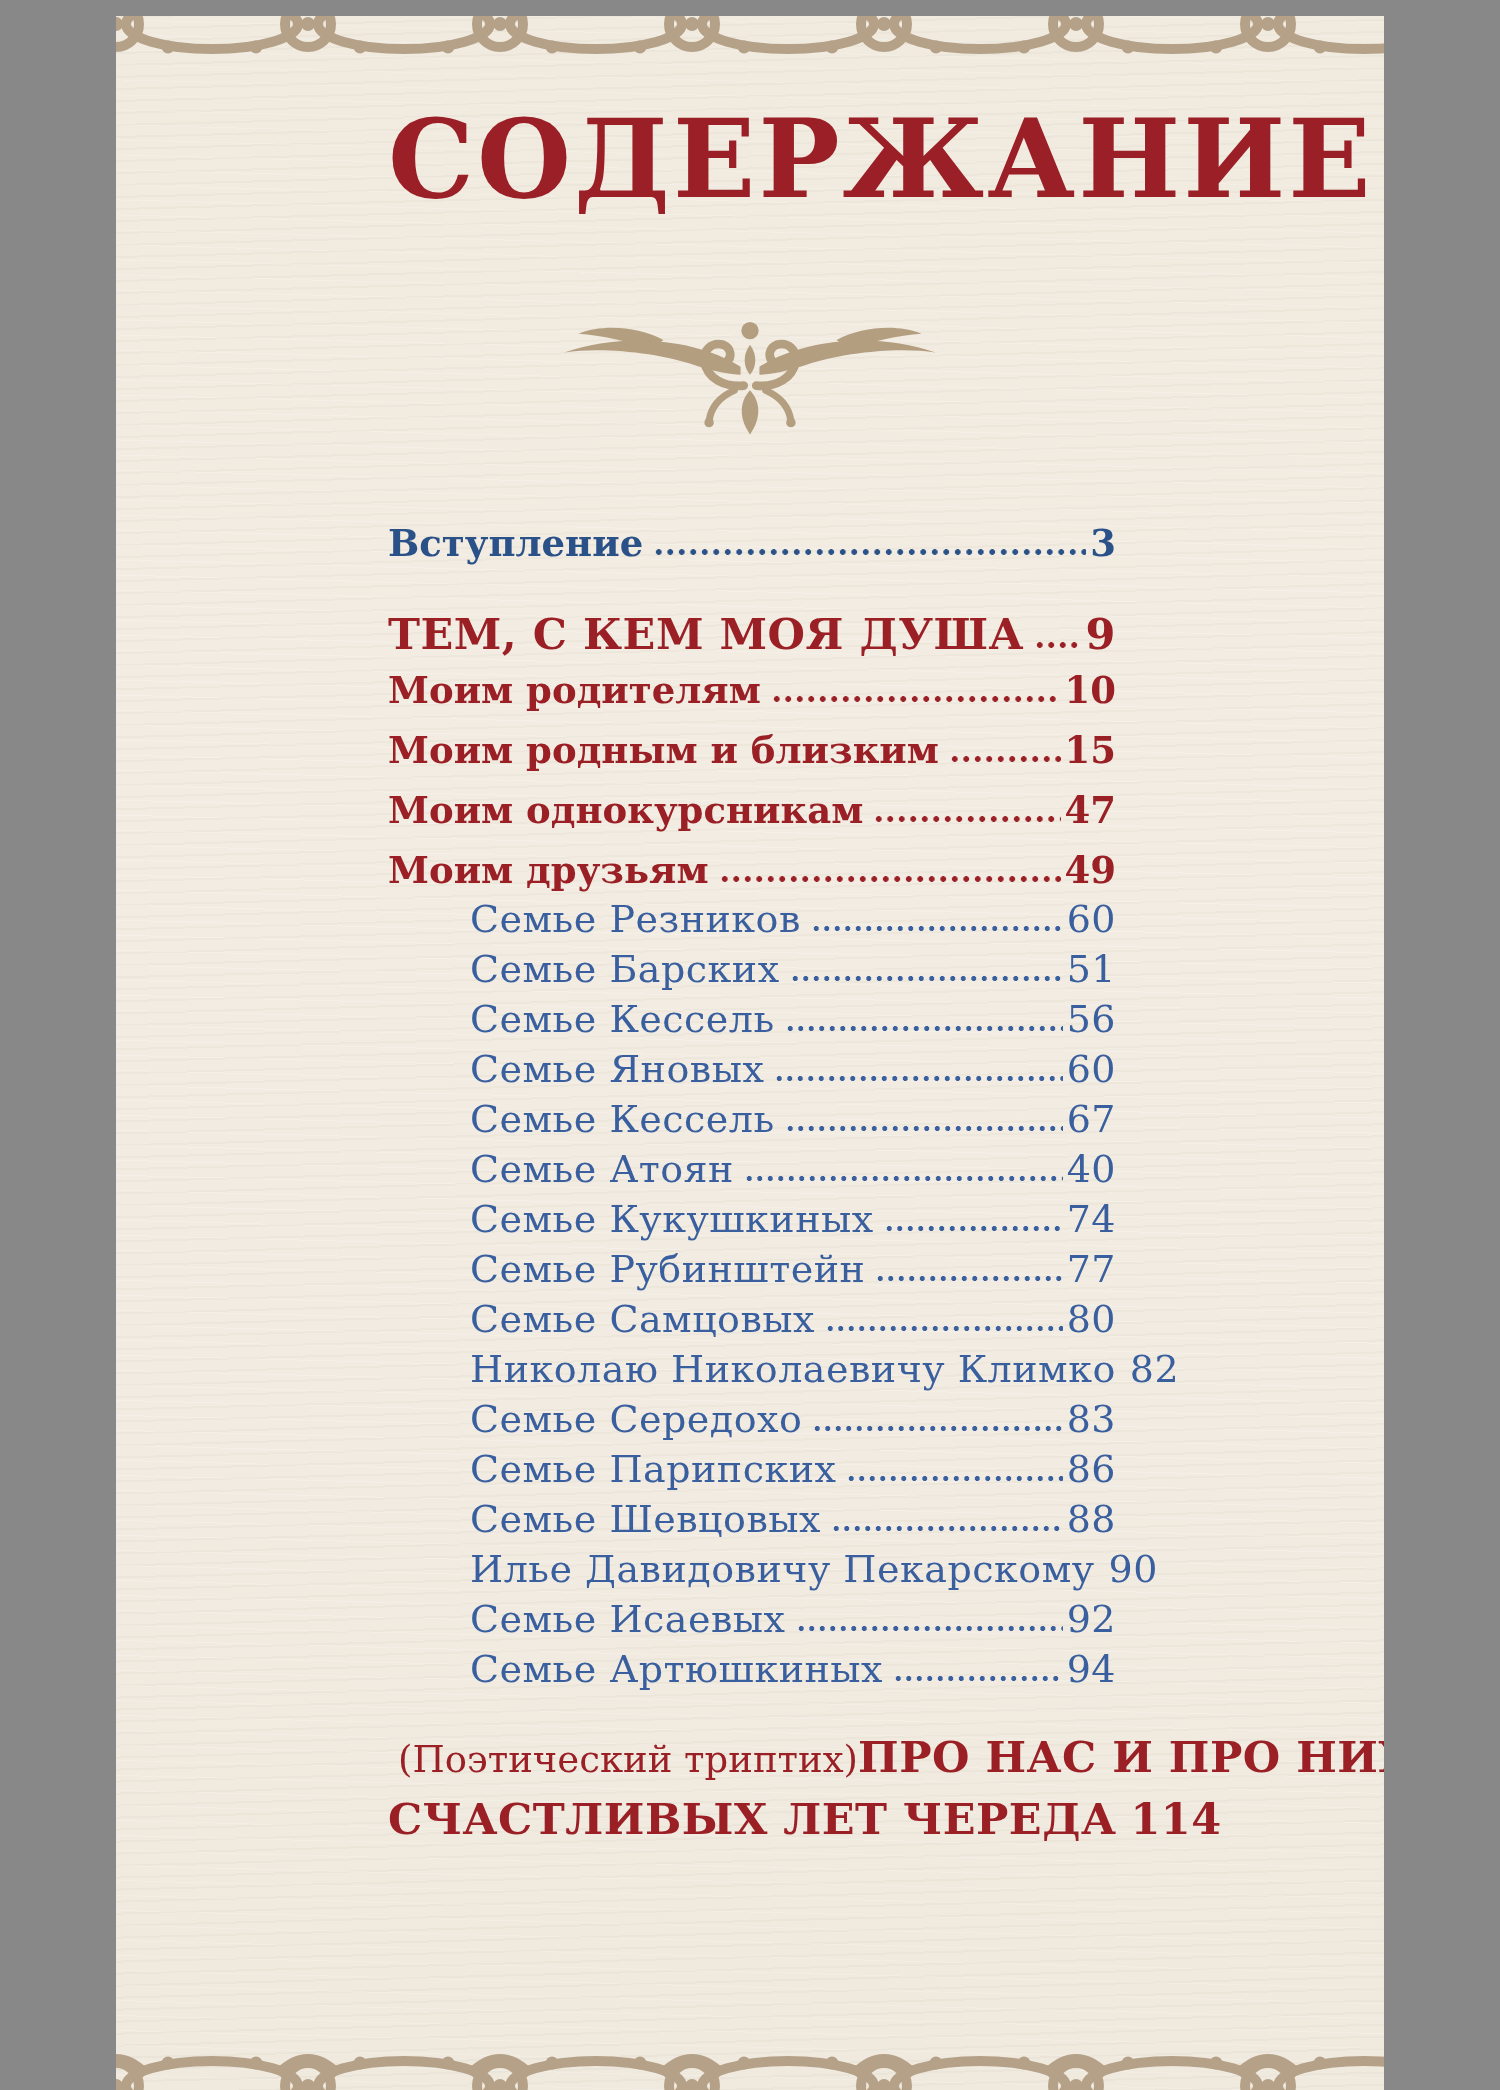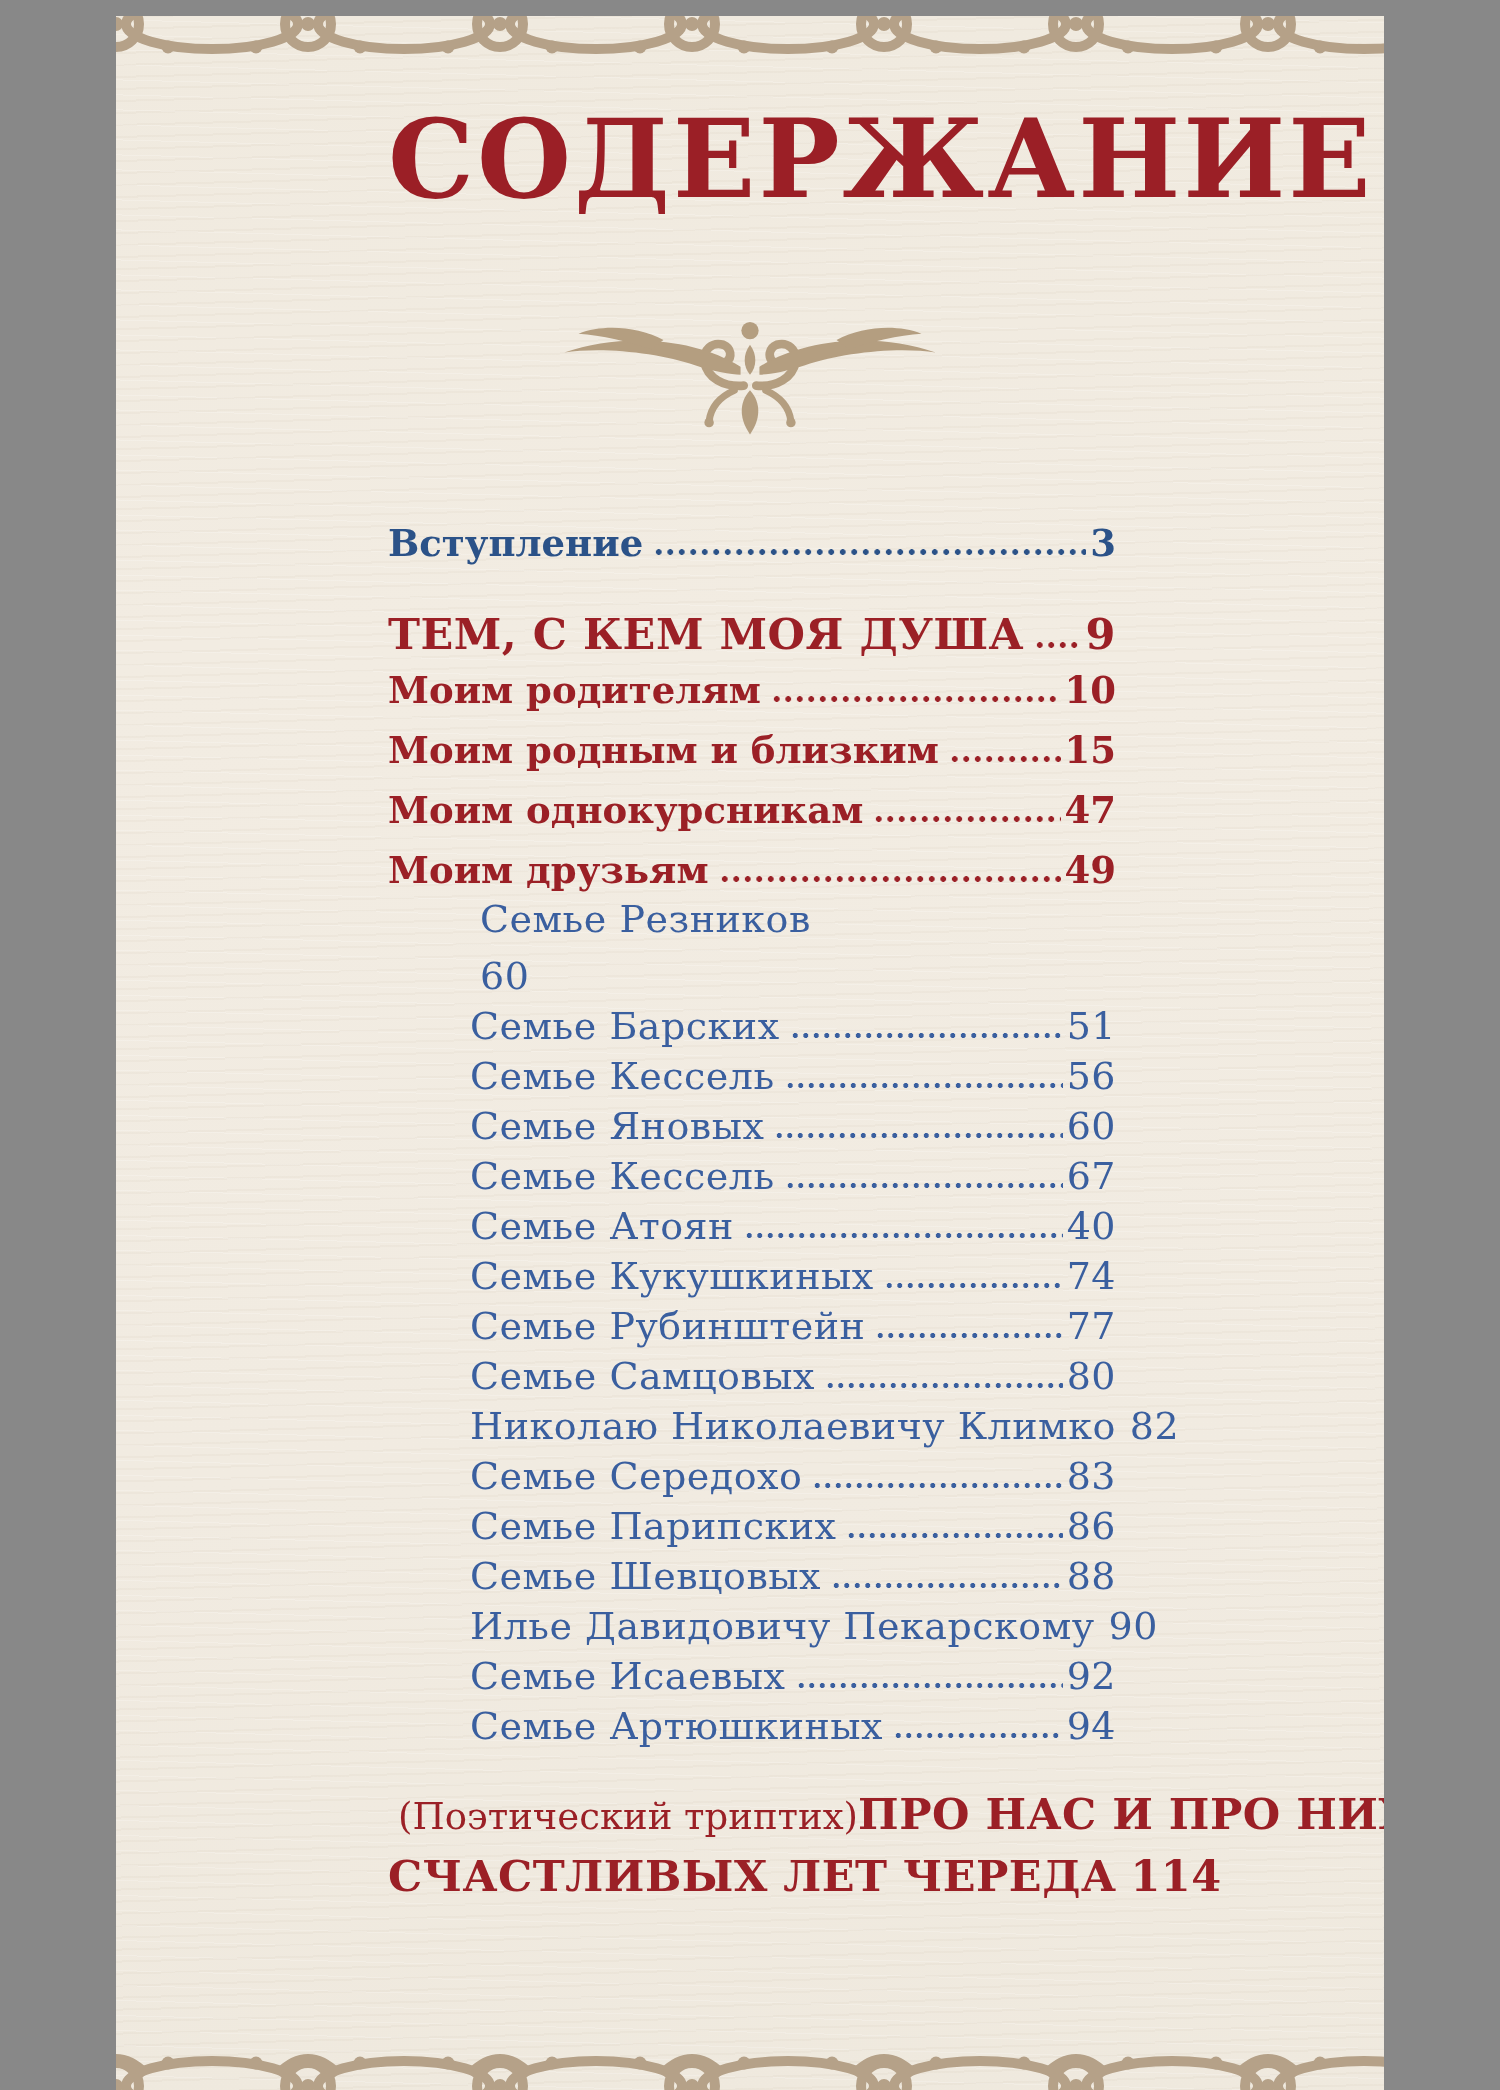--- a/index.html
+++ b/index.html
@@ -54,21 +54,21 @@
   .r-sec2  { margin-top:35px; line-height:56px; }
   .r-sec3  { margin-top:3px;  line-height:56px; }
   .r-sec .leader, .r-red .leader, .r-intro .leader {
     height:8px;
     background-image: radial-gradient(circle, currentColor 2.6px, rgba(0,0,0,0) 3.1px);
     background-size:11.5px 8px;
   }
   .r-red { color:#9b2026; font-weight:bold; font-size:37px; line-height:46px; margin-top:14px; }
   .r-red.first { margin-top:6px; }
   .r-item { color:#3a5f9f; font-size:38px; line-height:50px; padding-left:82px; letter-spacing:0.5px; }
-  .r-item.first { margin-top:1px;flex-direction:column; }
+  .r-item.first { margin-top:1px; }
   .suffix { font-weight:normal; font-size:37px; margin-left:10px; letter-spacing:0; }
 </style>
 </head>
 <body>
 
 <div class="page">
 
   <div class="border-band border-top">
     <svg width="1500" height="72" xmlns="http://www.w3.org/2000/svg">
       <defs>

